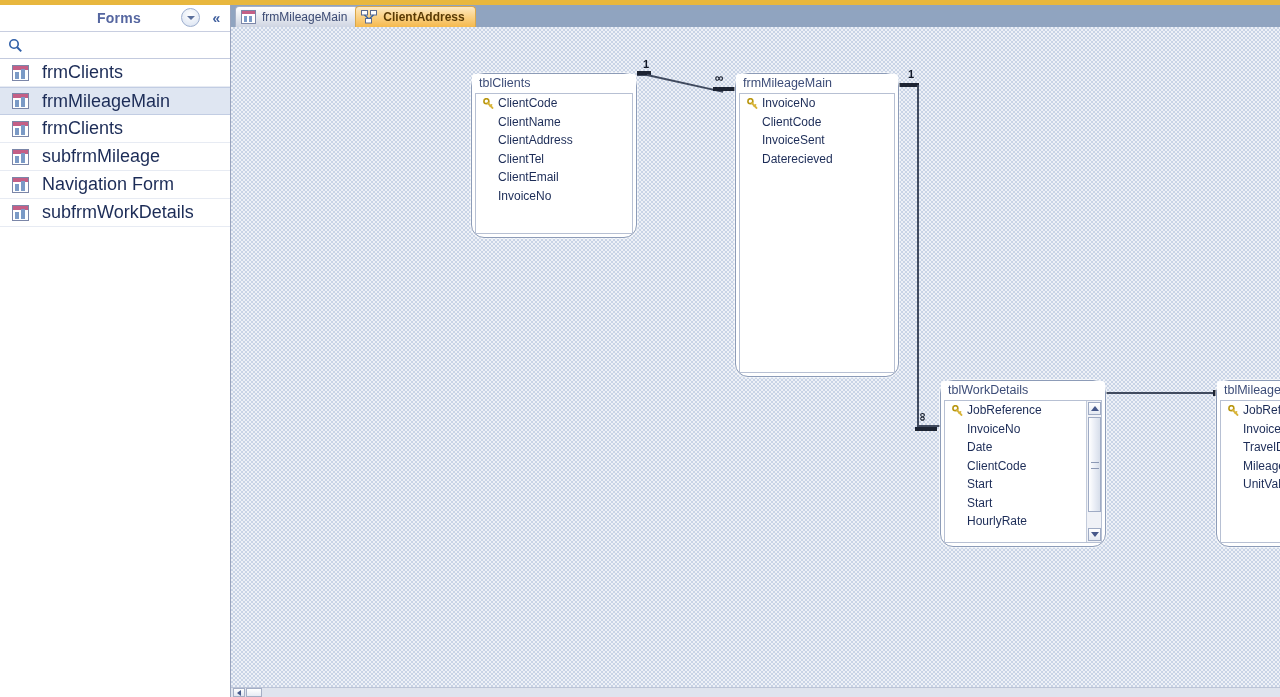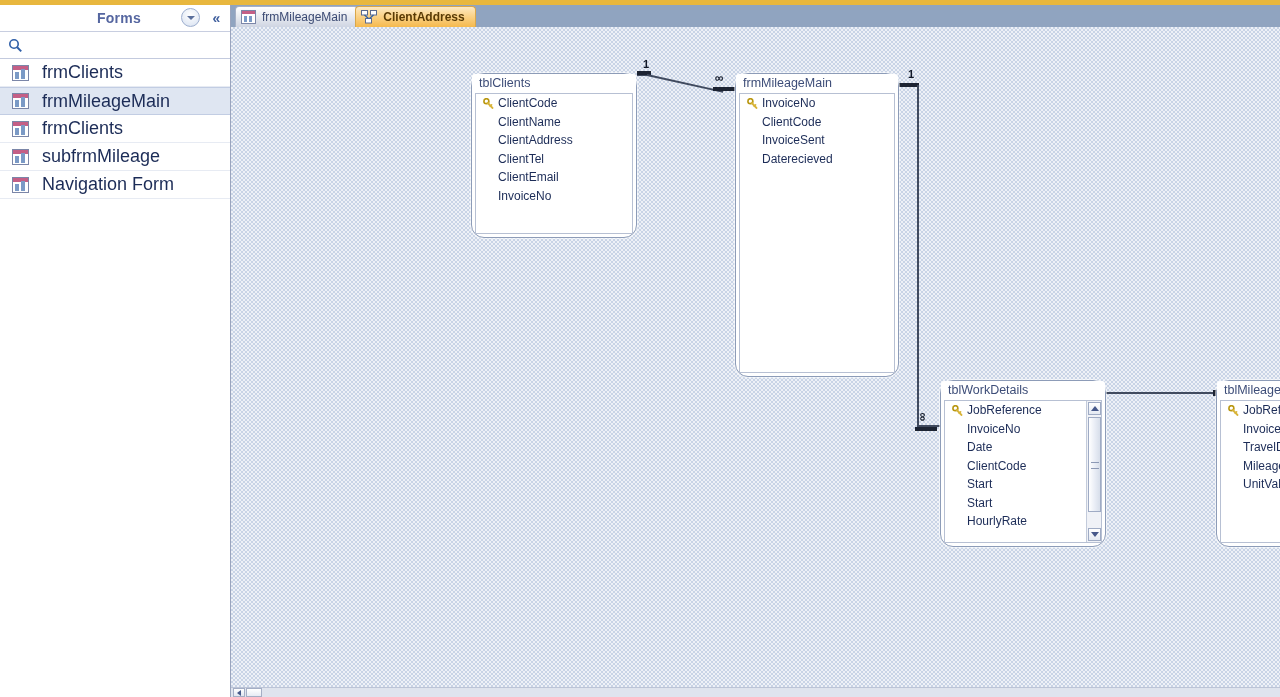--- a/index.html
+++ b/index.html
@@ -458,20 +458,24 @@
         <span class="form-item-label">frmClients</span>
       </div>
       <div class="form-item">
         <span class="form-icon"></span>
         <span class="form-item-label">subfrmMileage</span>
       </div>
       <div class="form-item">
         <span class="form-icon"></span>
         <span class="form-item-label">Navigation Form</span>
       </div>
+      <div class="form-item">
+        <span class="form-icon"></span>
+        <span class="form-item-label">subfrmWorkDetails</span>
+      </div>
     </div>
 </div>
 
 <div id="doc-area">
 
   <div id="tab-bar">
       <div class="doc-tab inactive">
         <span class="tab-icon-form"></span>
         <span class="tab-label">frmMileageMain</span>
       </div>

